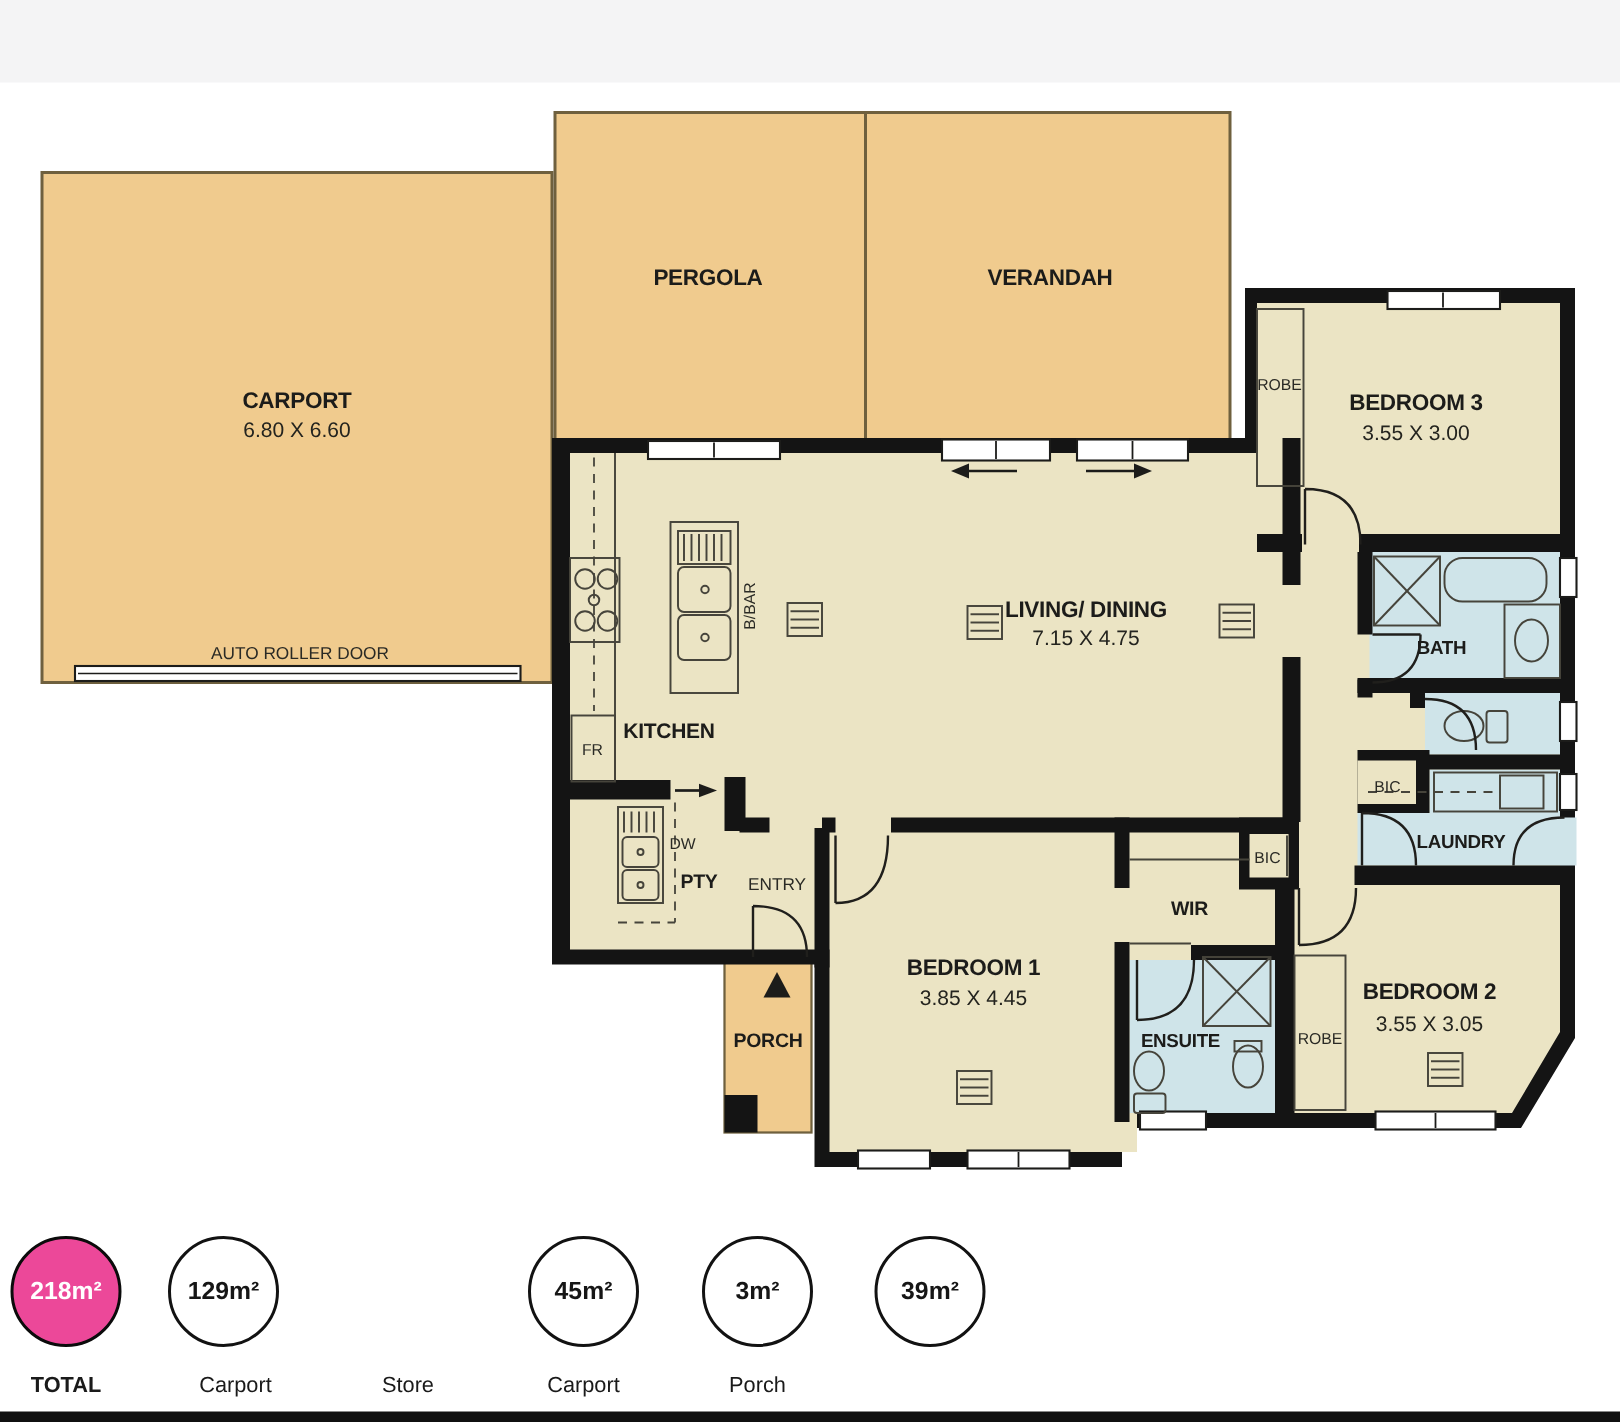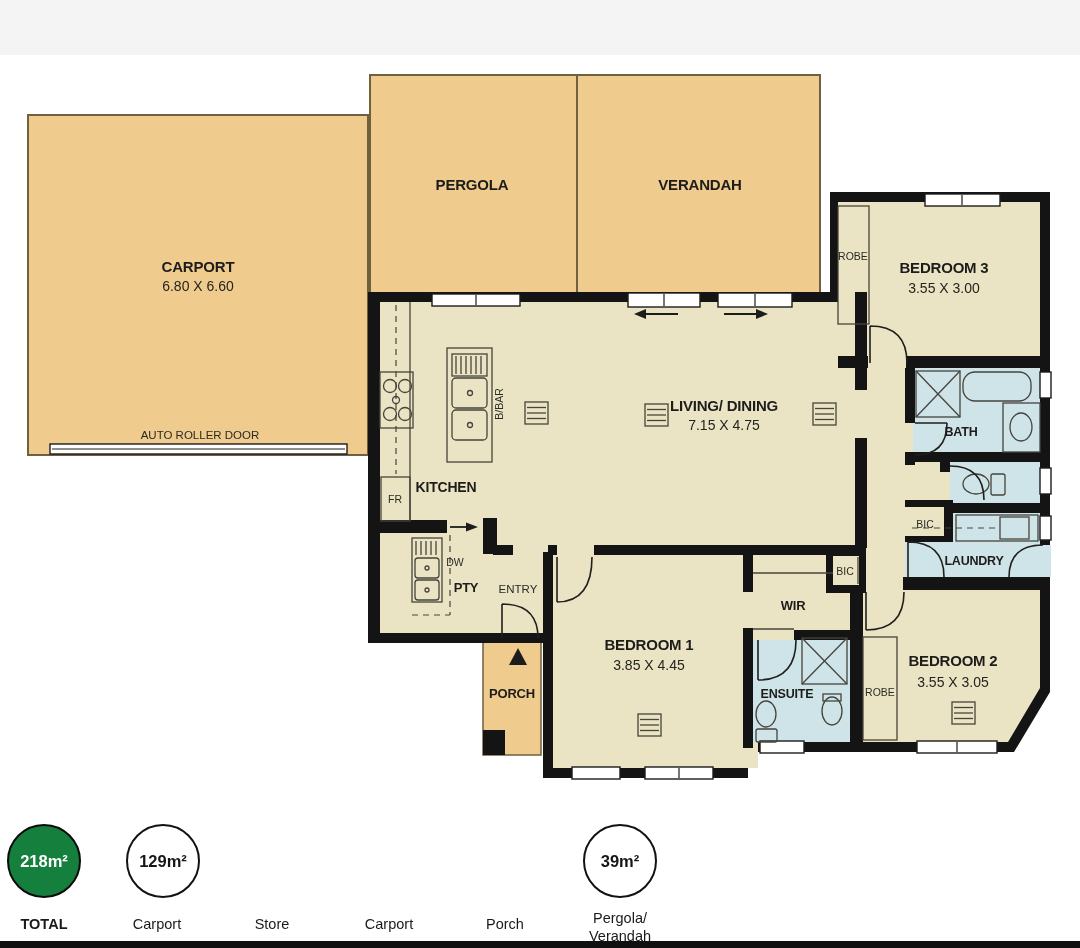--- a/index.html
+++ b/index.html
@@ -18,21 +18,21 @@
   .door{stroke:#201f1c;stroke-width:1.6;fill:none;}
   .win{fill:#ffffff;stroke:#1c1c1a;stroke-width:1.4;}
   .arrow{stroke:#1c1c1a;stroke-width:1.8;fill:none;}
   .ah{fill:#1c1c1a;stroke:none;}
   
   .legend{position:absolute;left:0;top:0;width:1080px;height:948px;pointer-events:none;}
   .circ{position:absolute;top:824px;width:74px;height:74px;border:2.5px solid #121212;
         border-radius:50%;box-sizing:border-box;background:#fff;color:#161616;
         display:flex;align-items:center;justify-content:center;
         font-size:16.5px;font-weight:600;}
-  .circ.filled{background:#15803d;border-color:#0b0b0b;color:#ffffff;font-weight:bold;}
+  .circ.filled{background:#ec4899;border-color:#0b0b0b;color:#ffffff;font-weight:bold;}
   .clabel{position:absolute;top:915px;width:130px;text-align:center;
           font-size:14.5px;color:#1a1a1a;line-height:18px;}
   .clabel.bold{font-weight:bold;}
   .bottombar{position:absolute;left:0;top:941px;width:1080px;height:7px;background:#101010;}
 </style>
 </head>
 <body>
 
 <div class="stage">
   <div class="topstrip"></div>
@@ -254,28 +254,26 @@
       <text class="rname" x="944" y="273">BEDROOM 3</text>
       <text class="rdim" x="944" y="293">3.55 X 3.00</text>
       <text class="tiny" x="853" y="260">ROBE</text>
       <text class="rname-s" x="961" y="436" style="font-size:12.5px">BATH</text>
       <text class="rname-s" x="974" y="565" style="font-size:12.5px">LAUNDRY</text>
     </g>
   </svg>
 
   <div class="legend">
     <div class="circ filled" style="left:7px;">218m²</div>
-    <div class="circ" style="left:126px;text-align:right;">129m²</div>
+    <div class="circ" style="left:112px;text-align:right;">129m²</div>
+    <div class="circ" style="left:352px;">45m²</div>
+    <div class="circ" style="left:468px;">3m²</div>
     <div class="circ" style="left:583px;text-align:center;">39m²</div>
 
     <div class="clabel bold" style="left:-21px;">TOTAL</div>
     <div class="clabel" style="left:92px;">Carport</div>
     <div class="clabel" style="left:207px;text-align:center;">Store</div>
     <div class="clabel" style="left:324px;">Carport</div>
     <div class="clabel" style="left:440px;">Porch</div>
-    <div class="clabel" style="left:555px;top:909px;">
-      <div>Pergola/</div>
-      <div>Verandah</div>
-    </div>
   </div>
 
   <div class="bottombar"></div>
 </div>
 
 </body></html>

